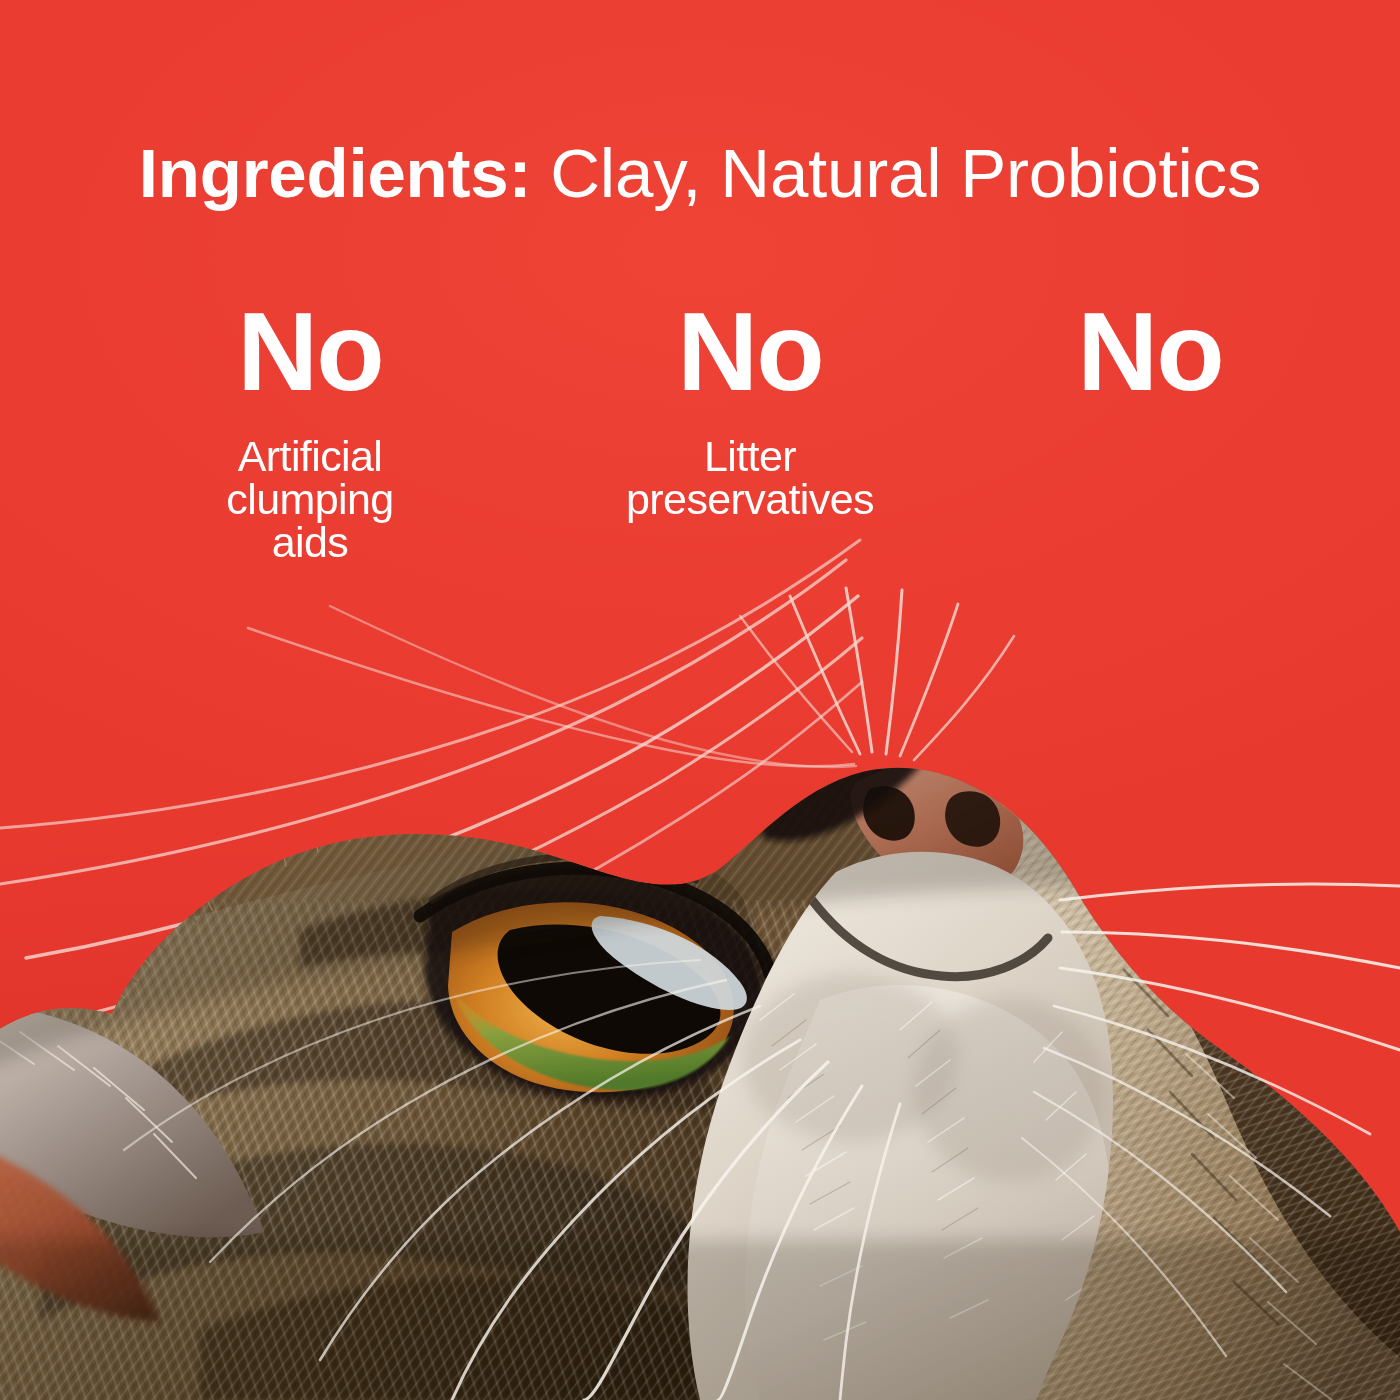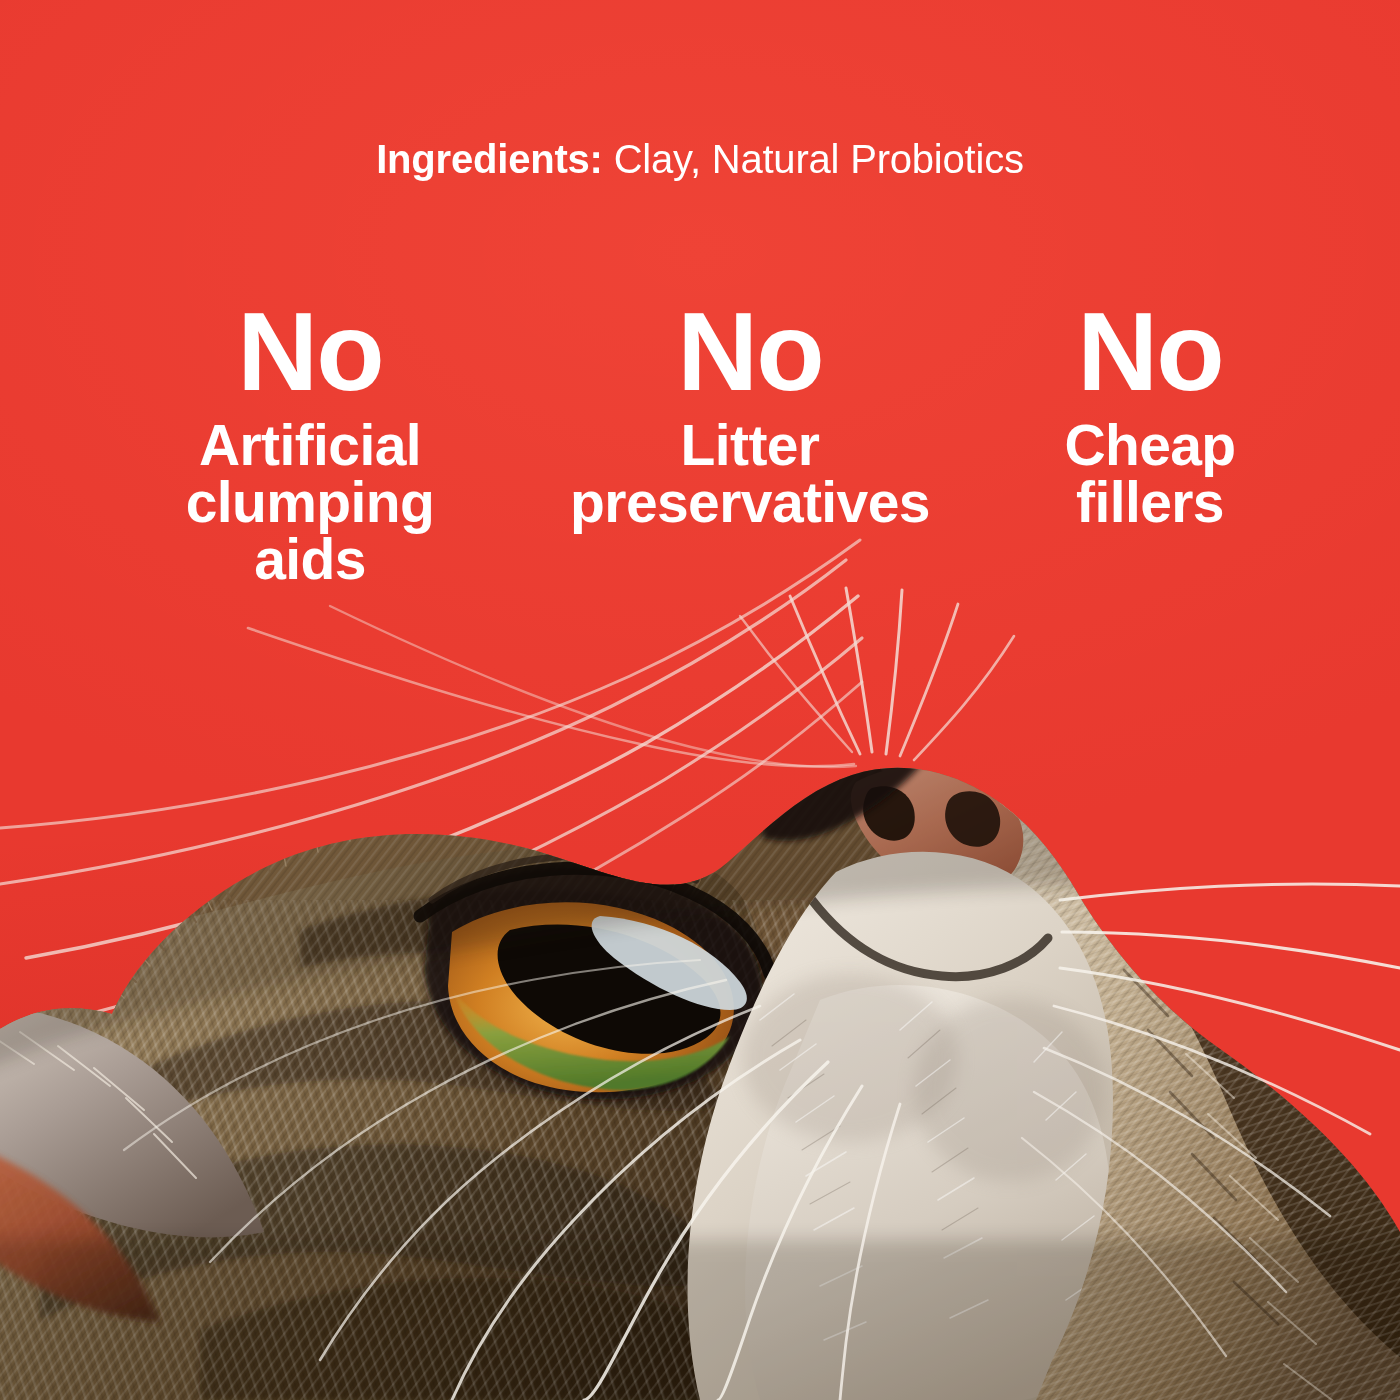--- a/index.html
+++ b/index.html
@@ -39,21 +39,21 @@
     pointer-events: none;
   }
 
   
   .headline {
     position: absolute;
     left: 0; right: 0;
     top: 138px;
     text-align: center;
     color: #ffffff;
-    font-size: 40px;
+    font-size: 69px;
     line-height: 1.05;
     letter-spacing: -0.2px;
     white-space: nowrap;
   }
   .headline .lead {
     font-weight: 700;
   }
   .headline .rest {
     font-weight: 400;
   }
@@ -71,26 +71,26 @@
     color: #ffffff;
   }
   .claim-no {
     font-size: 112px;
     font-weight: 700;
     line-height: 0.92;
     letter-spacing: -2px;
     display: block;
   }
   .claim-text {
-    font-size: 57px;
-    font-weight: 700;
+    font-size: 43px;
+    font-weight: 400;
     line-height: 1.0;
     letter-spacing: -0.6px;
     display: block;
-    margin-top: 14px;
+    margin-top: 32px;
     white-space: pre-line;
   }
 
   .claim-1 { left: 110px;  width: 400px; }
   .claim-2 { left: 510px;  width: 480px; }
   .claim-3 { left: 1000px; width: 300px; }
 </style>
 </head>
 <body>
 
@@ -436,18 +436,16 @@
     </div>
 
     <div class="claim claim-2">
       <span class="claim-no">No</span>
       <span class="claim-text">Litter
 preservatives</span>
     </div>
 
     <div class="claim claim-3">
       <span class="claim-no">No</span>
-      <span class="claim-text">Cheap
-fillers</span>
     </div>
 
   </div>
 </div>
 
 </body></html>

